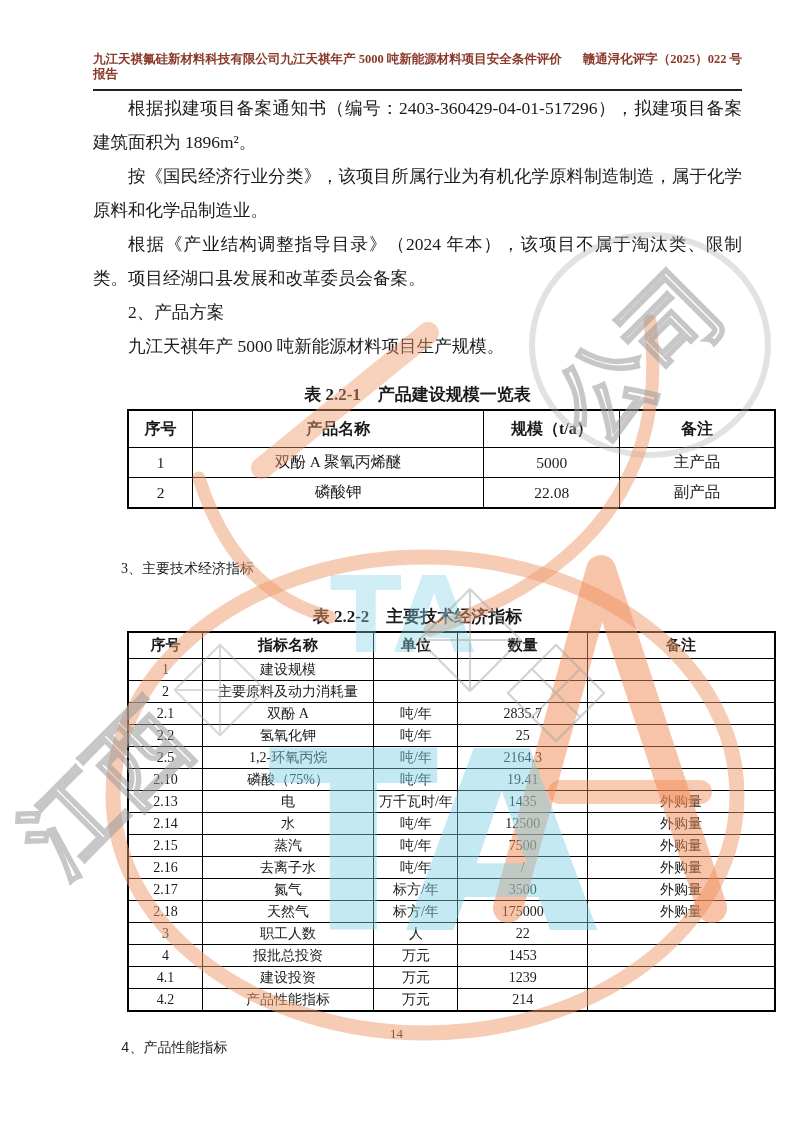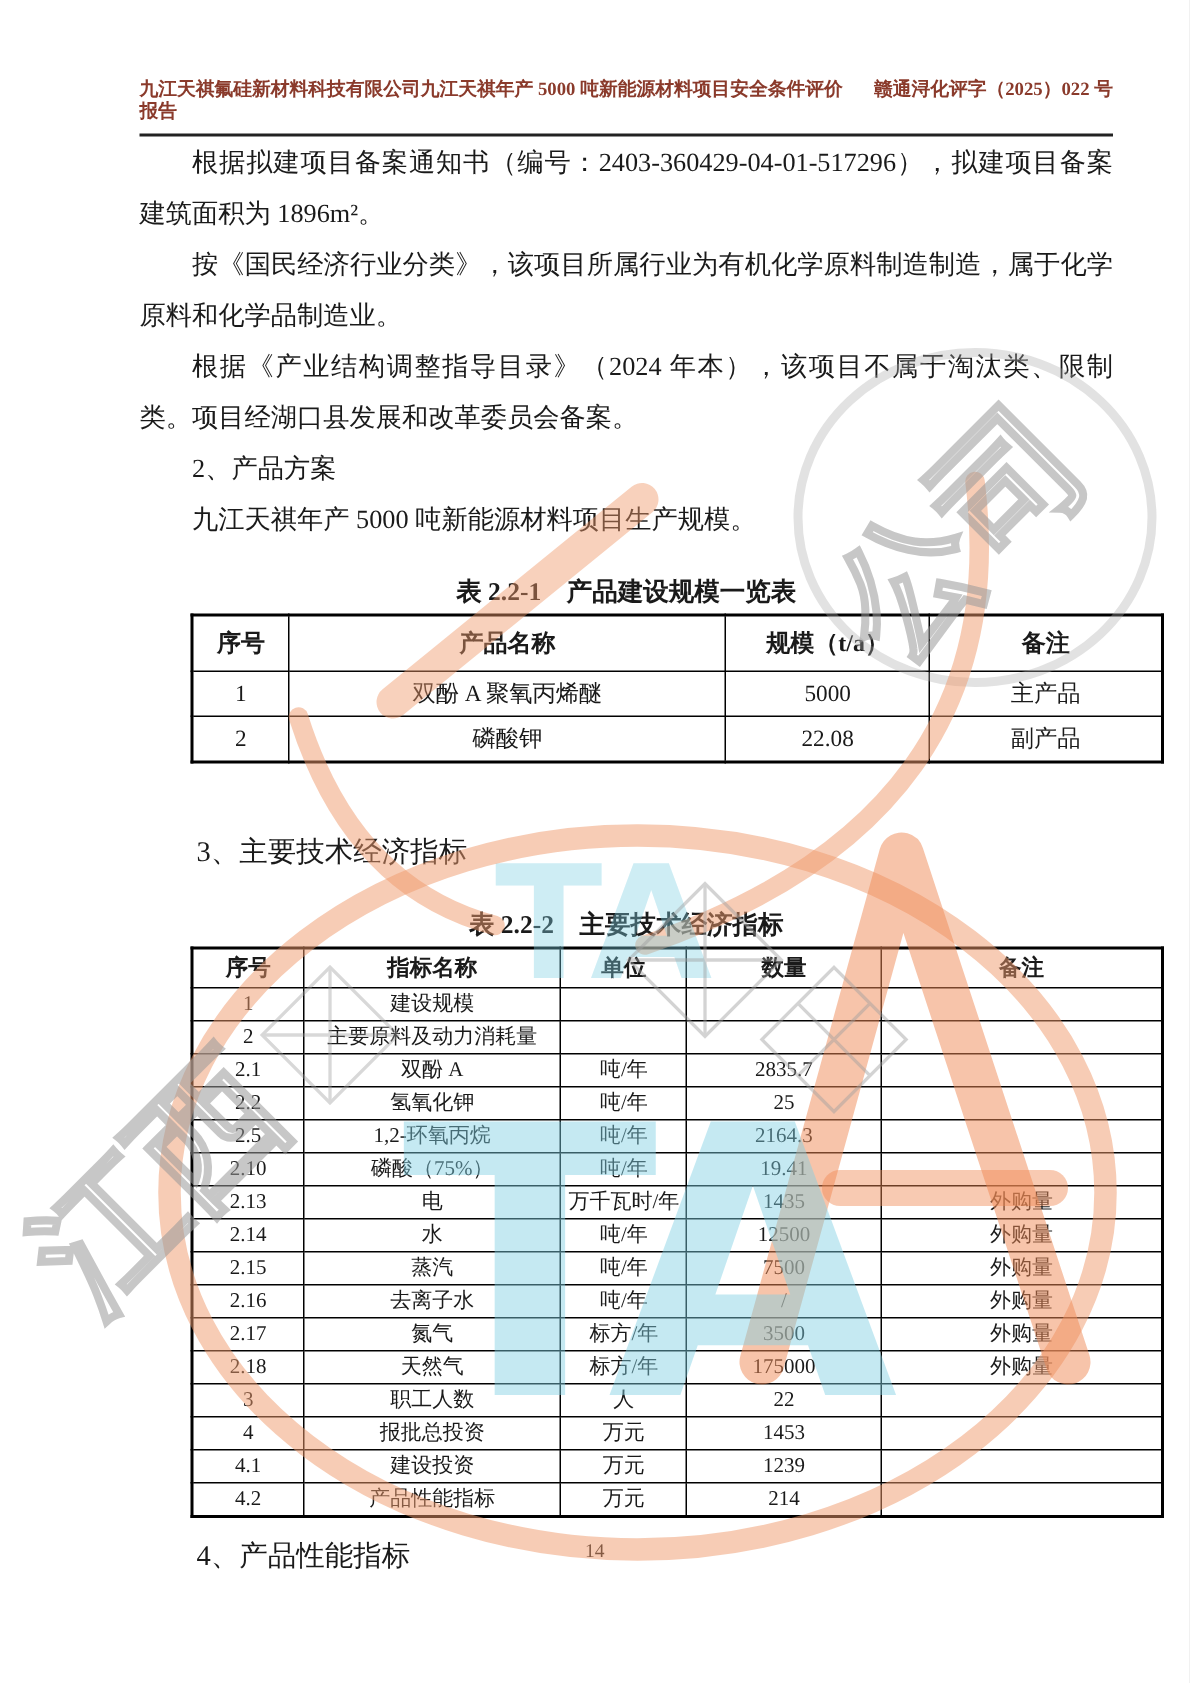--- a/index.html
+++ b/index.html
@@ -18,23 +18,23 @@
   .bodytext p{margin:0;font-size:17.5px;line-height:34px;text-indent:2em;text-align:justify;}
   .tbl-caption{text-align:center;font-weight:bold;font-size:17px;line-height:27px;margin-top:18px;}
   table{border-collapse:collapse;width:100%;table-layout:fixed;border:2.5px solid #000;margin-top:1px;margin-left:34px;}
   th,td{border:1px solid #000;text-align:center;vertical-align:middle;padding:0 3px;
         overflow:hidden;word-break:break-all;}
   th{font-weight:bold;}
   .t1 th{height:36px;font-size:16px;}
   .t1 td{height:29px;font-size:15.5px;}
   .t2 th{height:25px;font-size:15px;}
   .t2 td{height:21px;font-size:14px;line-height:18px;}
-  .sec-heading{margin:0;font-size:19px;line-height:32px;text-indent:2em;}
+  .sec-heading{margin:0;font-size:14px;line-height:32px;text-indent:2em;}
   #sec3-heading{margin-top:44px;}
-  #sec4-heading{margin-top:10px;}
+  #sec4-heading{margin-top:20px;font-family:Liberation Mono, monospace;}
   .footer{position:absolute;left:0;right:0;top:1026px;text-align:center;font-size:13px;z-index:1;}
   svg.watermark{position:absolute;left:0;top:0;z-index:3;pointer-events:none;}
 </style>
 </head>
 <body>
 
 <div class="page">
 
   <svg class="watermark" width="793" height="1122" viewBox="0 0 793 1122">
 

